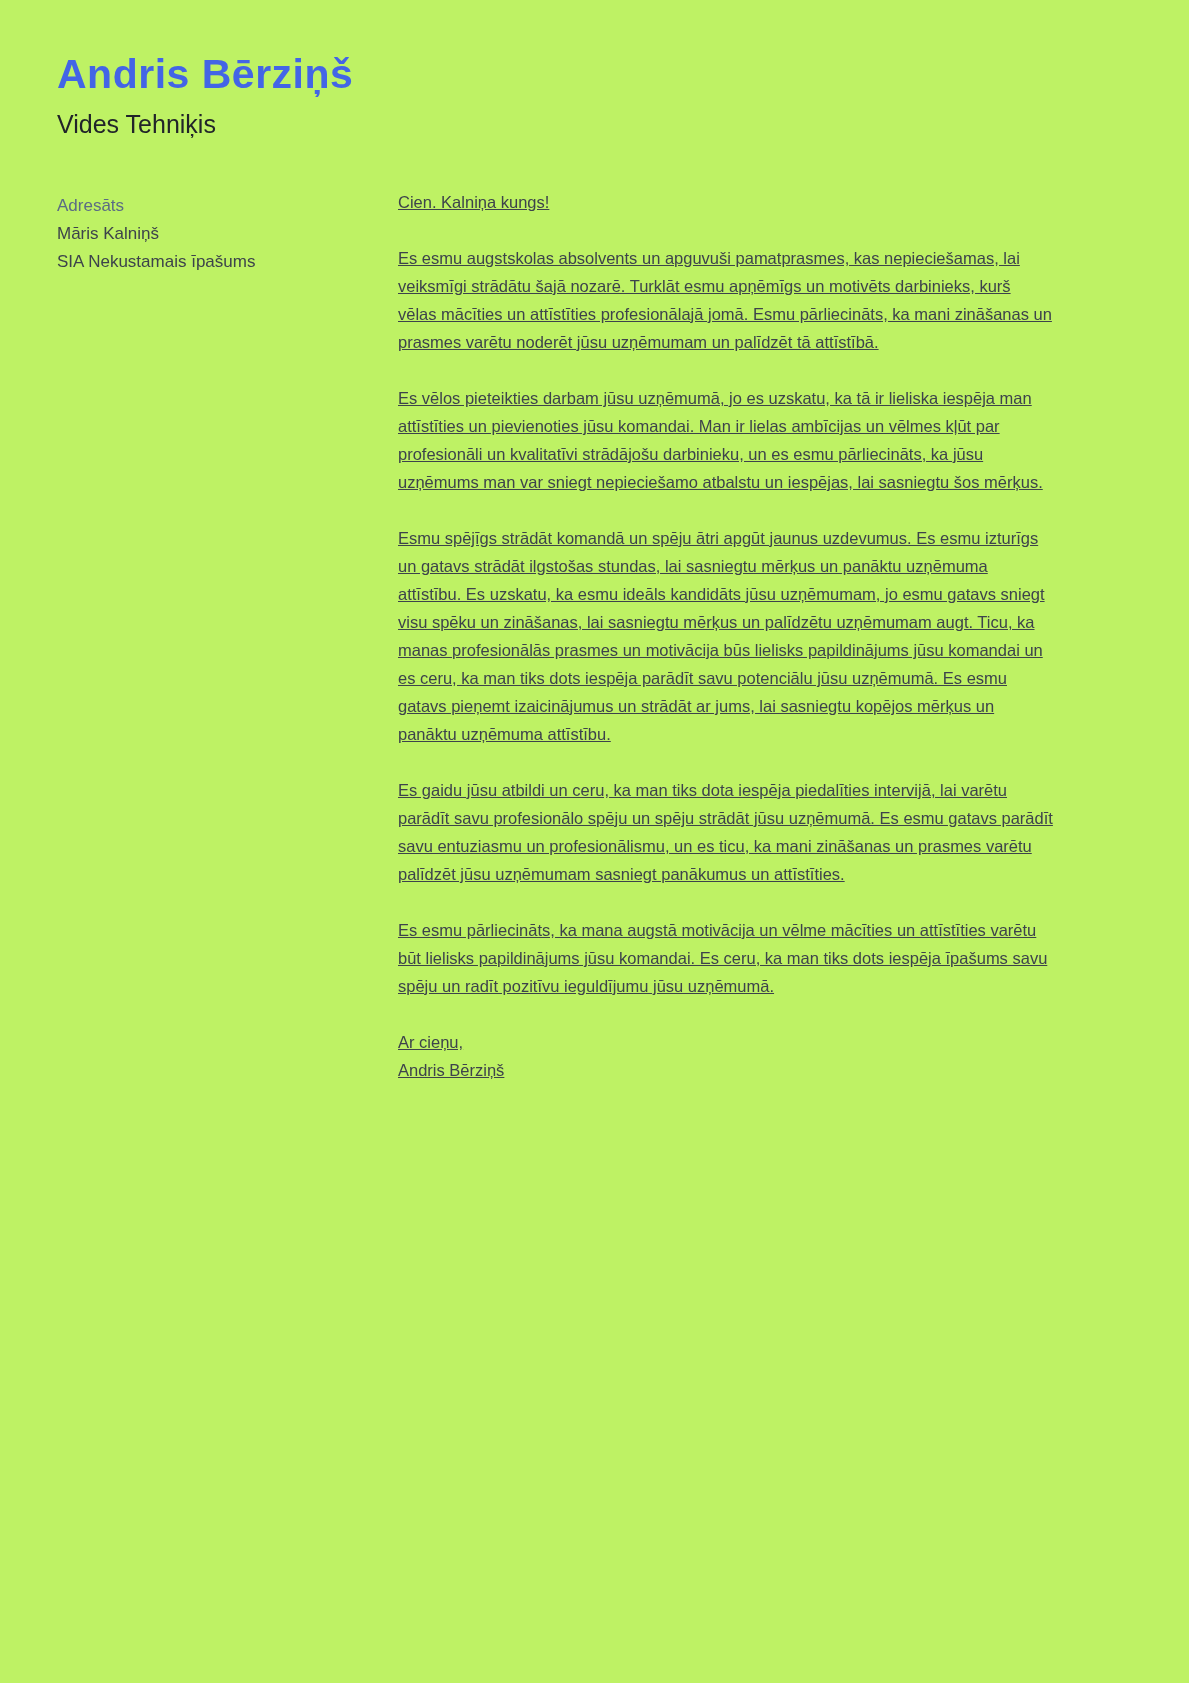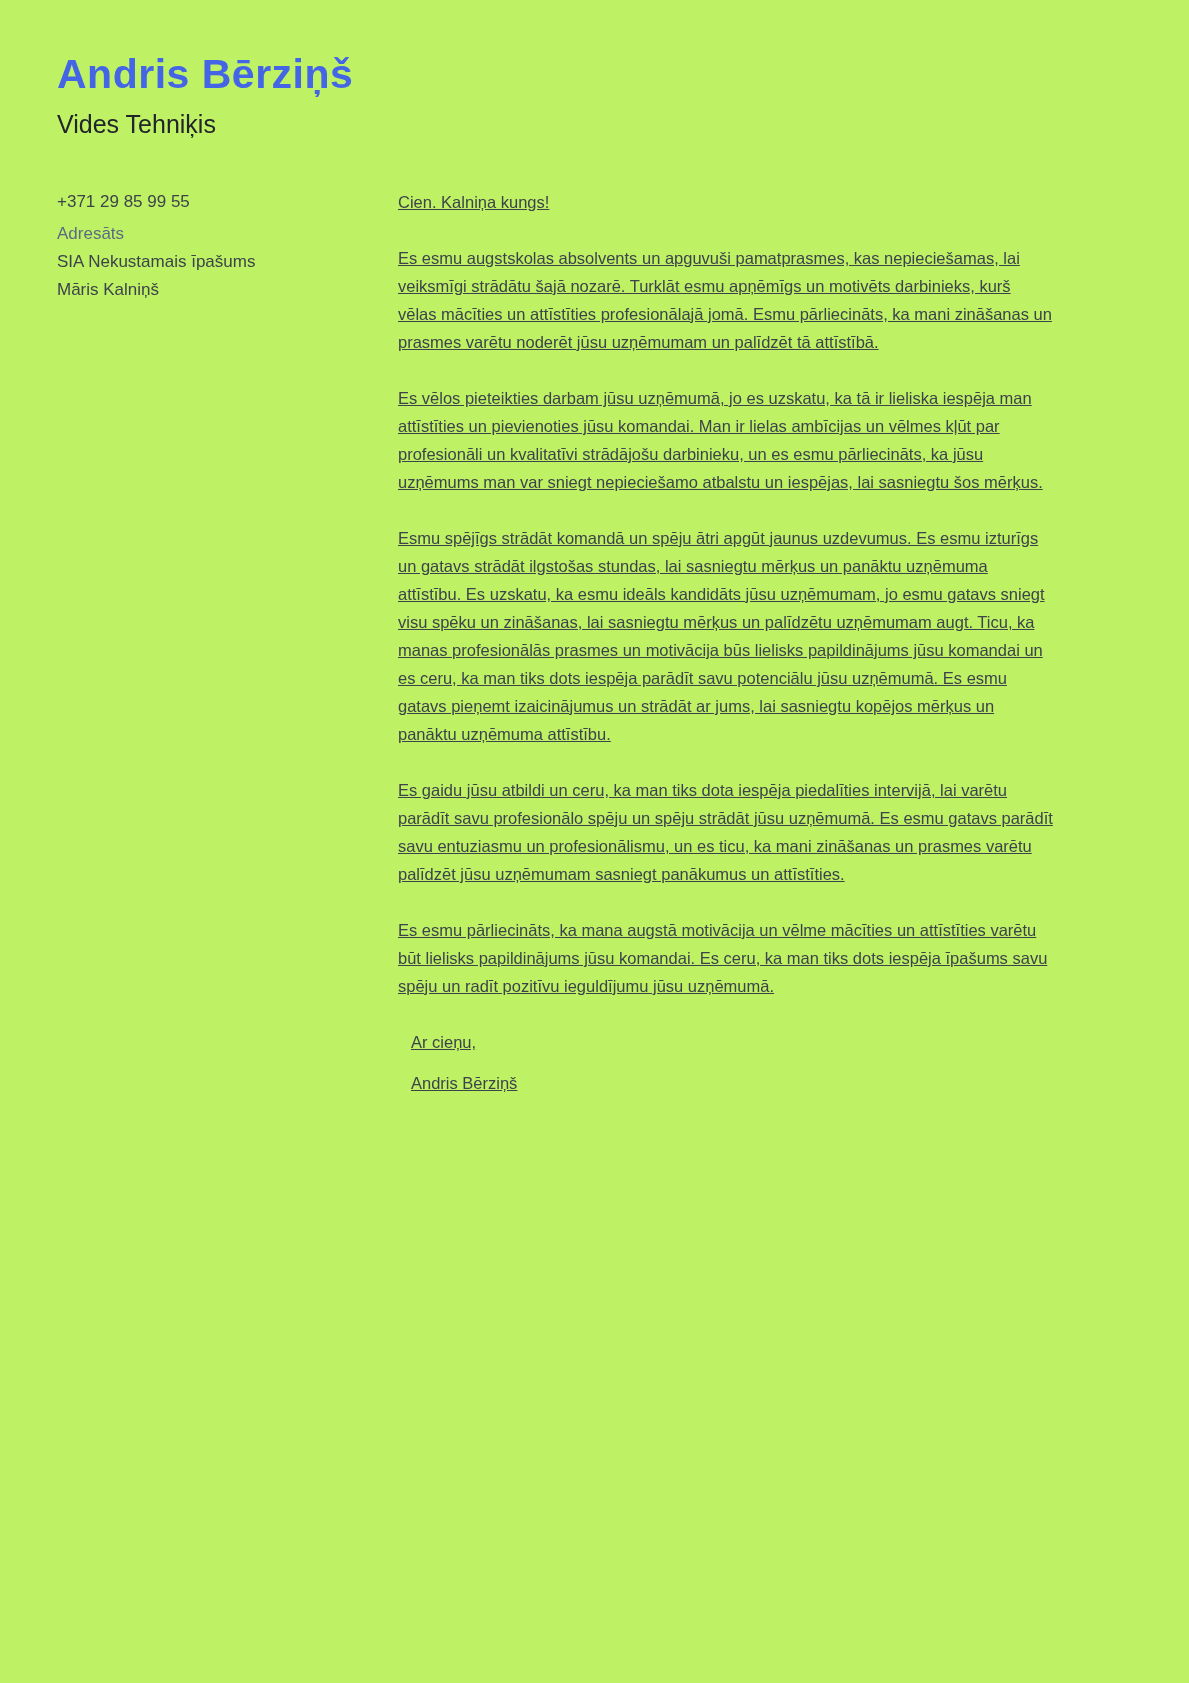--- a/index.html
+++ b/index.html
@@ -58,38 +58,37 @@
     width: 655px;
     font-size: 16.5px;
     line-height: 28px;
     color: #3d434b;
   }
   .right-col p {
     margin: 0 0 28px 0;
     text-decoration: underline;
   }
   .closing-block p {
-    margin: 13px;
+    margin: 0;
   }
 </style>
 </head>
 <body>
 
 <div class="page">
 
   <div class="header">
     <h1 class="person-name">Andris Bērziņš</h1>
     <div class="person-title">Vides Tehniķis</div>
   </div>
 
   <div class="left-col">
-    <p class="contact-line">+371 29 85 99 55</p>
     <p class="contact-line recipient-label">Adresāts</p>
+    <p class="contact-line">Māris Kalniņš</p>
     <p class="contact-line">SIA Nekustamais īpašums</p>
-    <p class="contact-line">Māris Kalniņš</p>
   </div>
 
   <div class="right-col">
     <p>Cien. Kalniņa kungs!</p>
     <p>Es esmu augstskolas absolvents un apguvuši pamatprasmes, kas nepieciešamas, lai veiksmīgi strādātu šajā nozarē. Turklāt esmu apņēmīgs un motivēts darbinieks, kurš vēlas mācīties un attīstīties profesionālajā jomā. Esmu pārliecināts, ka mani zināšanas un prasmes varētu noderēt jūsu uzņēmumam un palīdzēt tā attīstībā.</p>
     <p>Es vēlos pieteikties darbam jūsu uzņēmumā, jo es uzskatu, ka tā ir lieliska iespēja man attīstīties un pievienoties jūsu komandai. Man ir lielas ambīcijas un vēlmes kļūt par profesionāli un kvalitatīvi strādājošu darbinieku, un es esmu pārliecināts, ka jūsu uzņēmums man var sniegt nepieciešamo atbalstu un iespējas, lai sasniegtu šos mērķus.</p>
     <p>Esmu spējīgs strādāt komandā un spēju ātri apgūt jaunus uzdevumus. Es esmu izturīgs un gatavs strādāt ilgstošas stundas, lai sasniegtu mērķus un panāktu uzņēmuma attīstību. Es uzskatu, ka esmu ideāls kandidāts jūsu uzņēmumam, jo esmu gatavs sniegt visu spēku un zināšanas, lai sasniegtu mērķus un palīdzētu uzņēmumam augt. Ticu, ka manas profesionālās prasmes un motivācija būs lielisks papildinājums jūsu komandai un es ceru, ka man tiks dots iespēja parādīt savu potenciālu jūsu uzņēmumā. Es esmu gatavs pieņemt izaicinājumus un strādāt ar jums, lai sasniegtu kopējos mērķus un panāktu uzņēmuma attīstību.</p>
     <p>Es gaidu jūsu atbildi un ceru, ka man tiks dota iespēja piedalīties intervijā, lai varētu parādīt savu profesionālo spēju un spēju strādāt jūsu uzņēmumā. Es esmu gatavs parādīt savu entuziasmu un profesionālismu, un es ticu, ka mani zināšanas un prasmes varētu palīdzēt jūsu uzņēmumam sasniegt panākumus un attīstīties.</p>
     <p>Es esmu pārliecināts, ka mana augstā motivācija un vēlme mācīties un attīstīties varētu būt lielisks papildinājums jūsu komandai. Es ceru, ka man tiks dots iespēja īpašums savu spēju un radīt pozitīvu ieguldījumu jūsu uzņēmumā.</p>
     <div class="closing-block">

